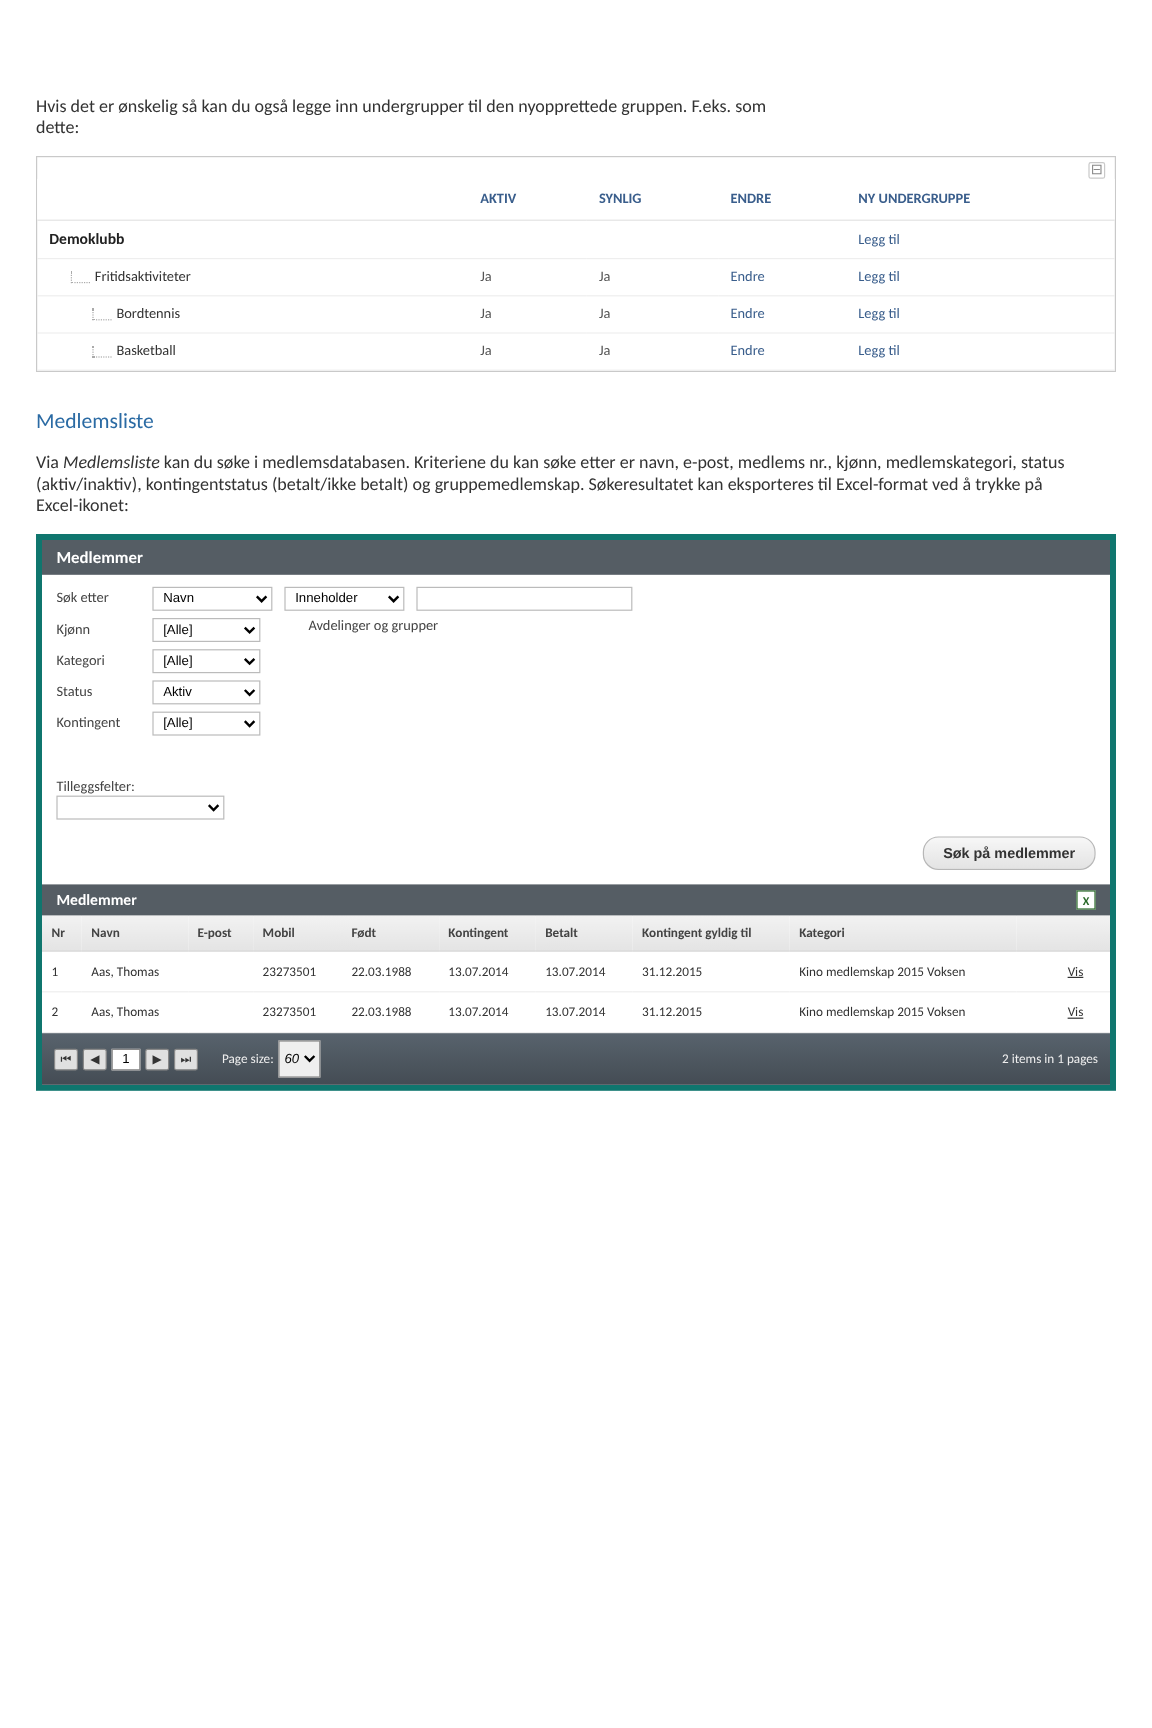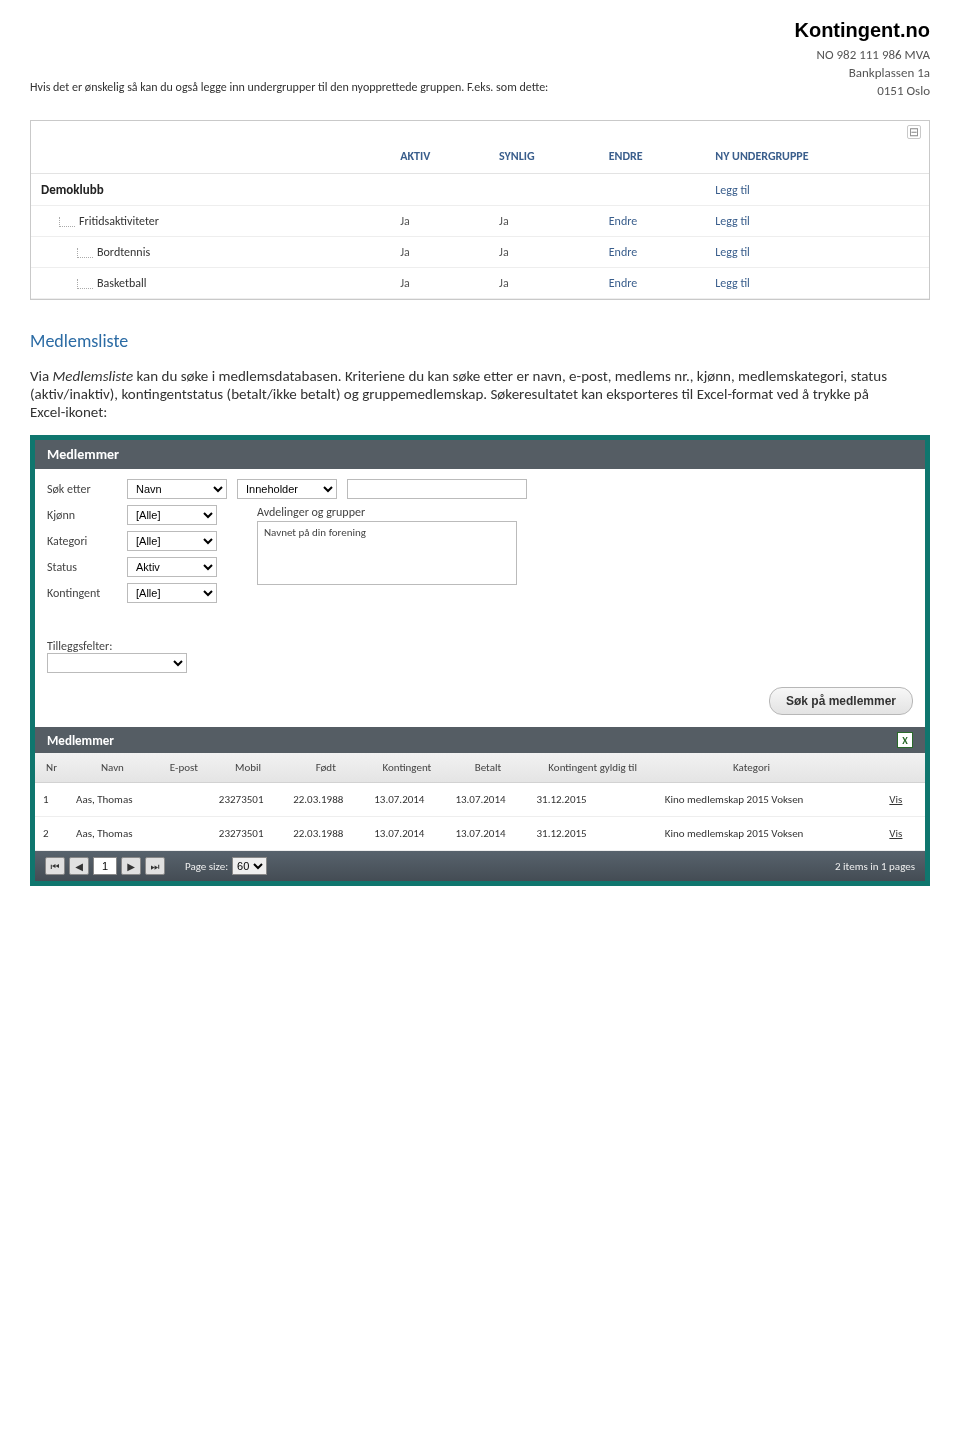--- a/index.html
+++ b/index.html
@@ -25,23 +25,23 @@
     line-height: 1.4;
   }
   .header-right .logo {
     font-family: "Helvetica Neue", Arial, sans-serif;
     font-weight: 700;
     font-size: 20px;
     color: #000;
     margin-bottom: 2px;
   }
   .intro {
-    font-size: 12px;
+    font-size: 15px;
     margin-top: 60px;
-    margin-bottom: 26px;
+    margin-bottom: 14px;
     max-width: 640px;
   }
 
   
   .panel {
     border: 1px solid #c9c9c9;
     background: #fff;
     margin-bottom: 30px;
   }
   .panel-toprow {
@@ -205,22 +205,22 @@
     cursor: pointer;
   }
   
   table.results {
     width: 100%;
     border-collapse: collapse;
     font-size: 11px;
   }
   table.results thead th {
     background: linear-gradient(#f2f2f2,#e4e4e4);
-    text-align: center;
-    font-weight: normal;
+    text-align: left;
+    font-weight: bold;
     color: #444;
     padding: 8px 8px;
     border-bottom: 1px solid #d2d2d2;
   }
   table.results tbody td {
     padding: 10px 8px;
     border-bottom: 1px solid #eee;
     color: #333;
     vertical-align: middle;
   }
@@ -254,42 +254,37 @@
     cursor: pointer;
   }
   .pager-input {
     width: 24px;
     height: 18px;
     border: 1px solid #888;
     text-align: center;
     font-size: 11px;
   }
   .pager-select {
-    height: 18px;
+    height: 31px;
     font-size: 11px;
     border: 1px solid #888;
+    font-style: italic;
   }
   .add-user {
     padding: 8px 12px;
     font-size: 12px;
     color: #3a5e8c;
     cursor: pointer;
   }
 </style>
 </head>
 <body>
 
 <div class="page">
 
-  <div class="header-right">
-    <div class="logo">Kontingent.no</div>
-    <div>NO 982 111 986 MVA</div>
-    <div>Bankplassen 1a</div>
-    <div>0151 Oslo</div>
-  </div>
 
   <p class="intro">Hvis det er ønskelig så kan du også legge inn undergrupper til den nyopprettede gruppen. F.eks. som dette:</p>
 
   <div class="panel">
     <div class="panel-toprow">
       <div class="collapse-icon">⊟</div>
     </div>
     <table class="groups">
       <thead>
         <tr>
@@ -363,23 +358,20 @@
             <div class="filter-label">Status</div>
             <select class="filter"><option>Aktiv</option></select>
           </div>
           <div class="filter-row">
             <div class="filter-label">Kontingent</div>
             <select class="filter"><option>[Alle]</option></select>
           </div>
         </div>
         <div>
           <div class="avd-title">Avdelinger og grupper</div>
-          <div class="avd-box">
-            <div>Navnet på din forening</div>
-          </div>
         </div>
       </div>
 
       <div class="tilleggs-row">
         <div>
           <div>Tilleggsfelter:</div>
           <select class="filter tilleggs"><option></option></select>
         </div>
       </div>
     </div>

